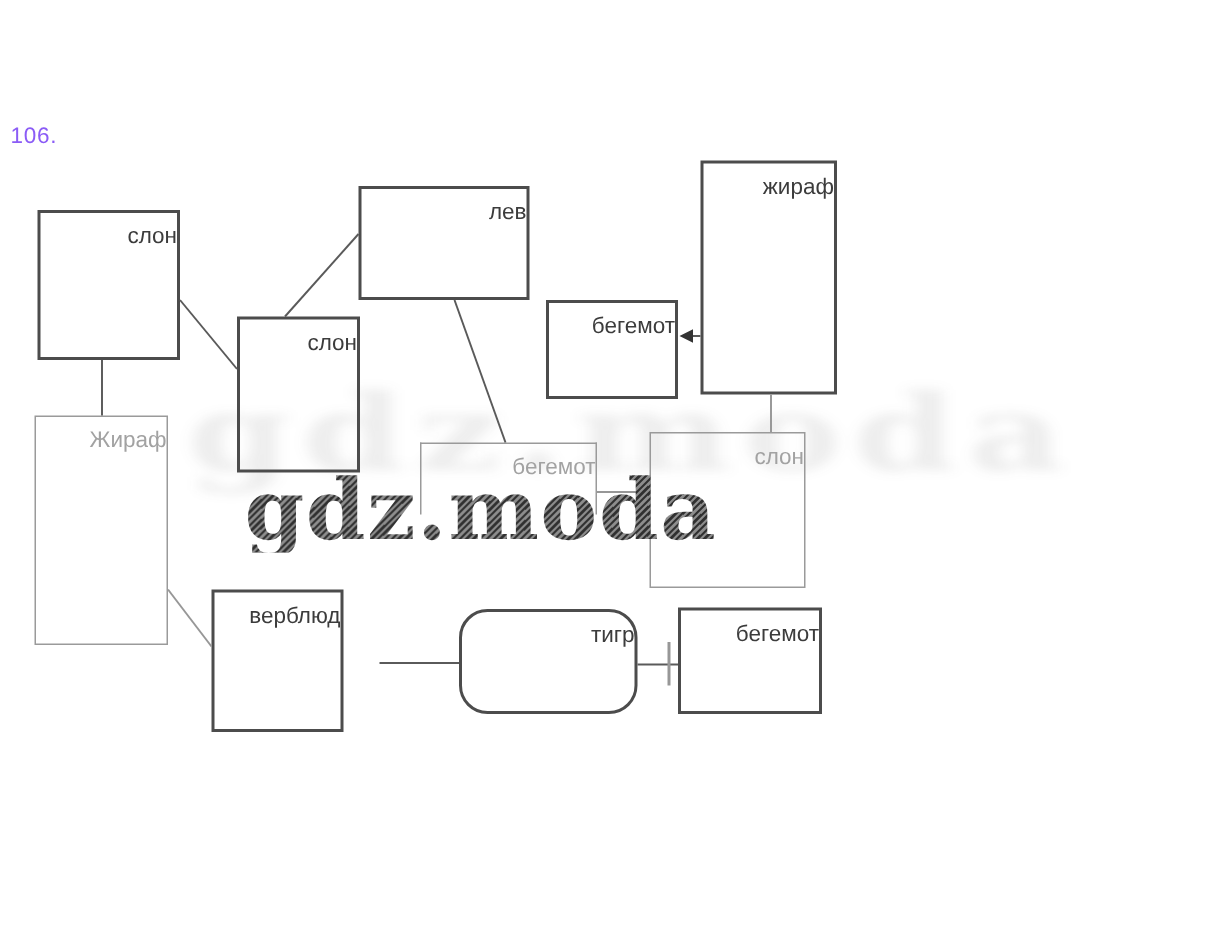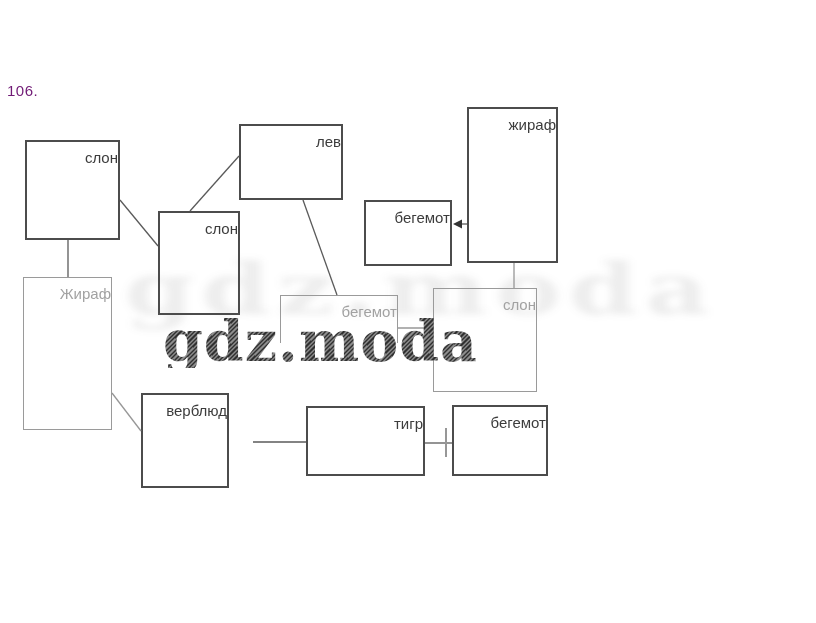--- a/index.html
+++ b/index.html
@@ -5,21 +5,21 @@
   html,body{margin:0;padding:0;background:#ffffff;}
   #canvas{
     position:relative;
     width:816px;height:623px;
     background:#ffffff;
     overflow:hidden;
     font-family:"Liberation Sans", sans-serif;
   }
   .page-label{
     position:absolute;left:7px;top:82px;
-    font-size:15px;color:#701a75;letter-spacing:0.5px;
+    font-size:15px;color:#8b5cf6;letter-spacing:0.5px;
   }
   .box{
     position:absolute;
     border:2px solid #4c4c4c;
     background:transparent;
     box-sizing:border-box;
     text-align:center;
   }
   .box.faded{border:1px solid #9a9a9a;}
   .box.no-bottom{border-bottom:none;}
@@ -65,21 +65,21 @@
 </head>
 <body>
 
 <div id="canvas">
   <div class="page-label">106.</div>
   <div class="watermark-echo">gdz.moda</div>
   <div id="stage">
       <div class="box" style="left: 25px; top: 140px; width: 95px; height: 100px;">
         <span class="box-label">слон</span>
       </div>
-      <div class="box" style="left: 239px; top: 124px; width: 104px; height: 76px;">
+      <div class="box" style="left: 239px; top: 124px; width: 114px; height: 76px;">
         <span class="box-label">лев</span>
       </div>
       <div class="box" style="left: 467px; top: 107px; width: 91px; height: 156px;">
         <span class="box-label">жираф</span>
       </div>
       <div class="box" style="left: 364px; top: 200px; width: 88px; height: 66px;">
         <span class="box-label">бегемот</span>
       </div>
       <div class="box" style="left: 158px; top: 211px; width: 82px; height: 104px;">
         <span class="box-label">слон</span>
@@ -89,21 +89,21 @@
       </div>
       <div class="box faded no-bottom" style="left: 280px; top: 295px; width: 118px; height: 48px;">
         <span class="box-label">бегемот</span>
       </div>
       <div class="box faded" style="left: 433px; top: 288px; width: 104px; height: 104px;">
         <span class="box-label">слон</span>
       </div>
       <div class="box" style="left: 141px; top: 393px; width: 88px; height: 95px;">
         <span class="box-label">верблюд</span>
       </div>
-      <div class="box" style="left: 306px; top: 406px; width: 119px; height: 70px;">
+      <div class="box" style="left: 306px; top: 406px; width: 119px; height: 70px; border-radius: 19px;">
         <span class="box-label">тигр</span>
       </div>
       <div class="box" style="left: 452px; top: 405px; width: 96px; height: 71px;">
         <span class="box-label">бегемот</span>
       </div>
       <svg class="lines" width="816" height="623" viewBox="0 0 816 623">
         <line x1="120" y1="200" x2="158" y2="246" class="stroke-dark" stroke-width="1.3"></line>
         <line x1="190" y1="211" x2="239" y2="156" class="stroke-dark" stroke-width="1.3"></line>
         <line x1="303" y1="200" x2="337" y2="295" class="stroke-dark" stroke-width="1.3"></line>
         <line x1="68" y1="240" x2="68" y2="277" class="stroke-dark" stroke-width="1.3"></line>

